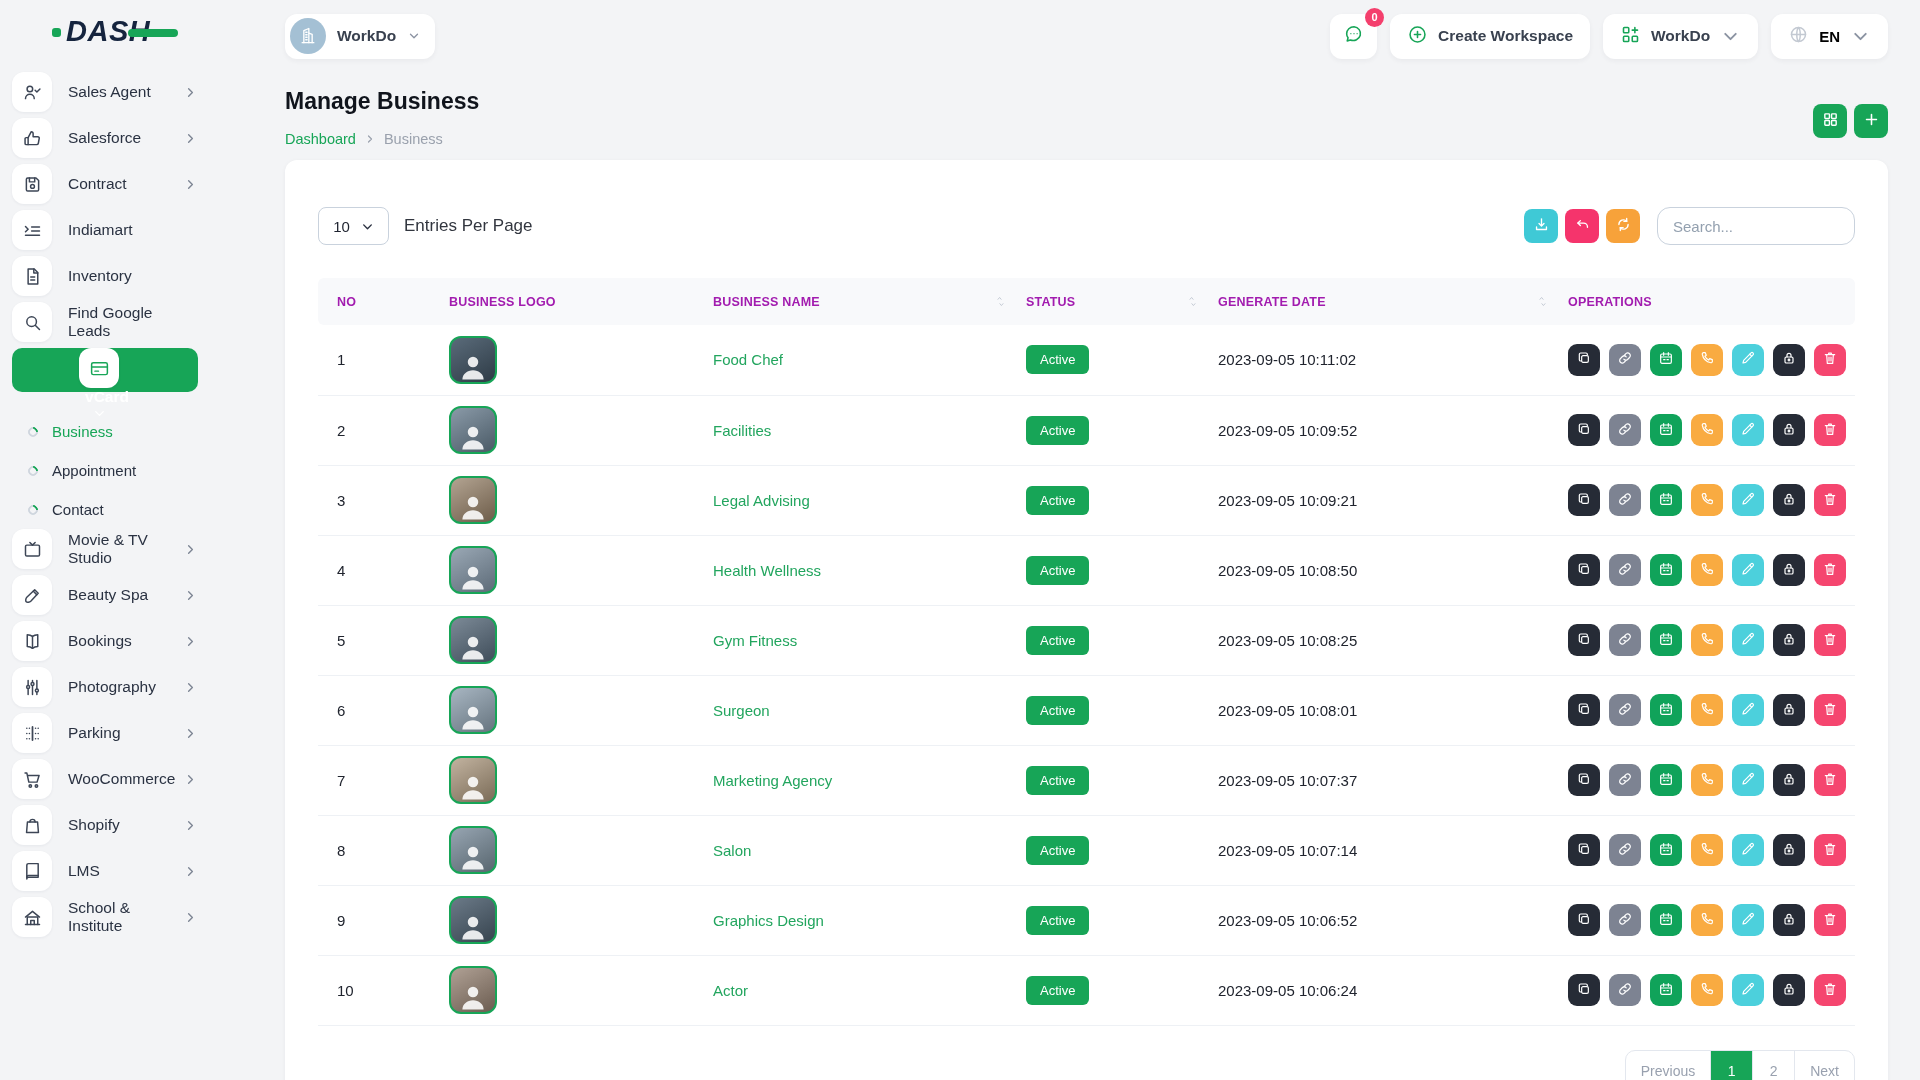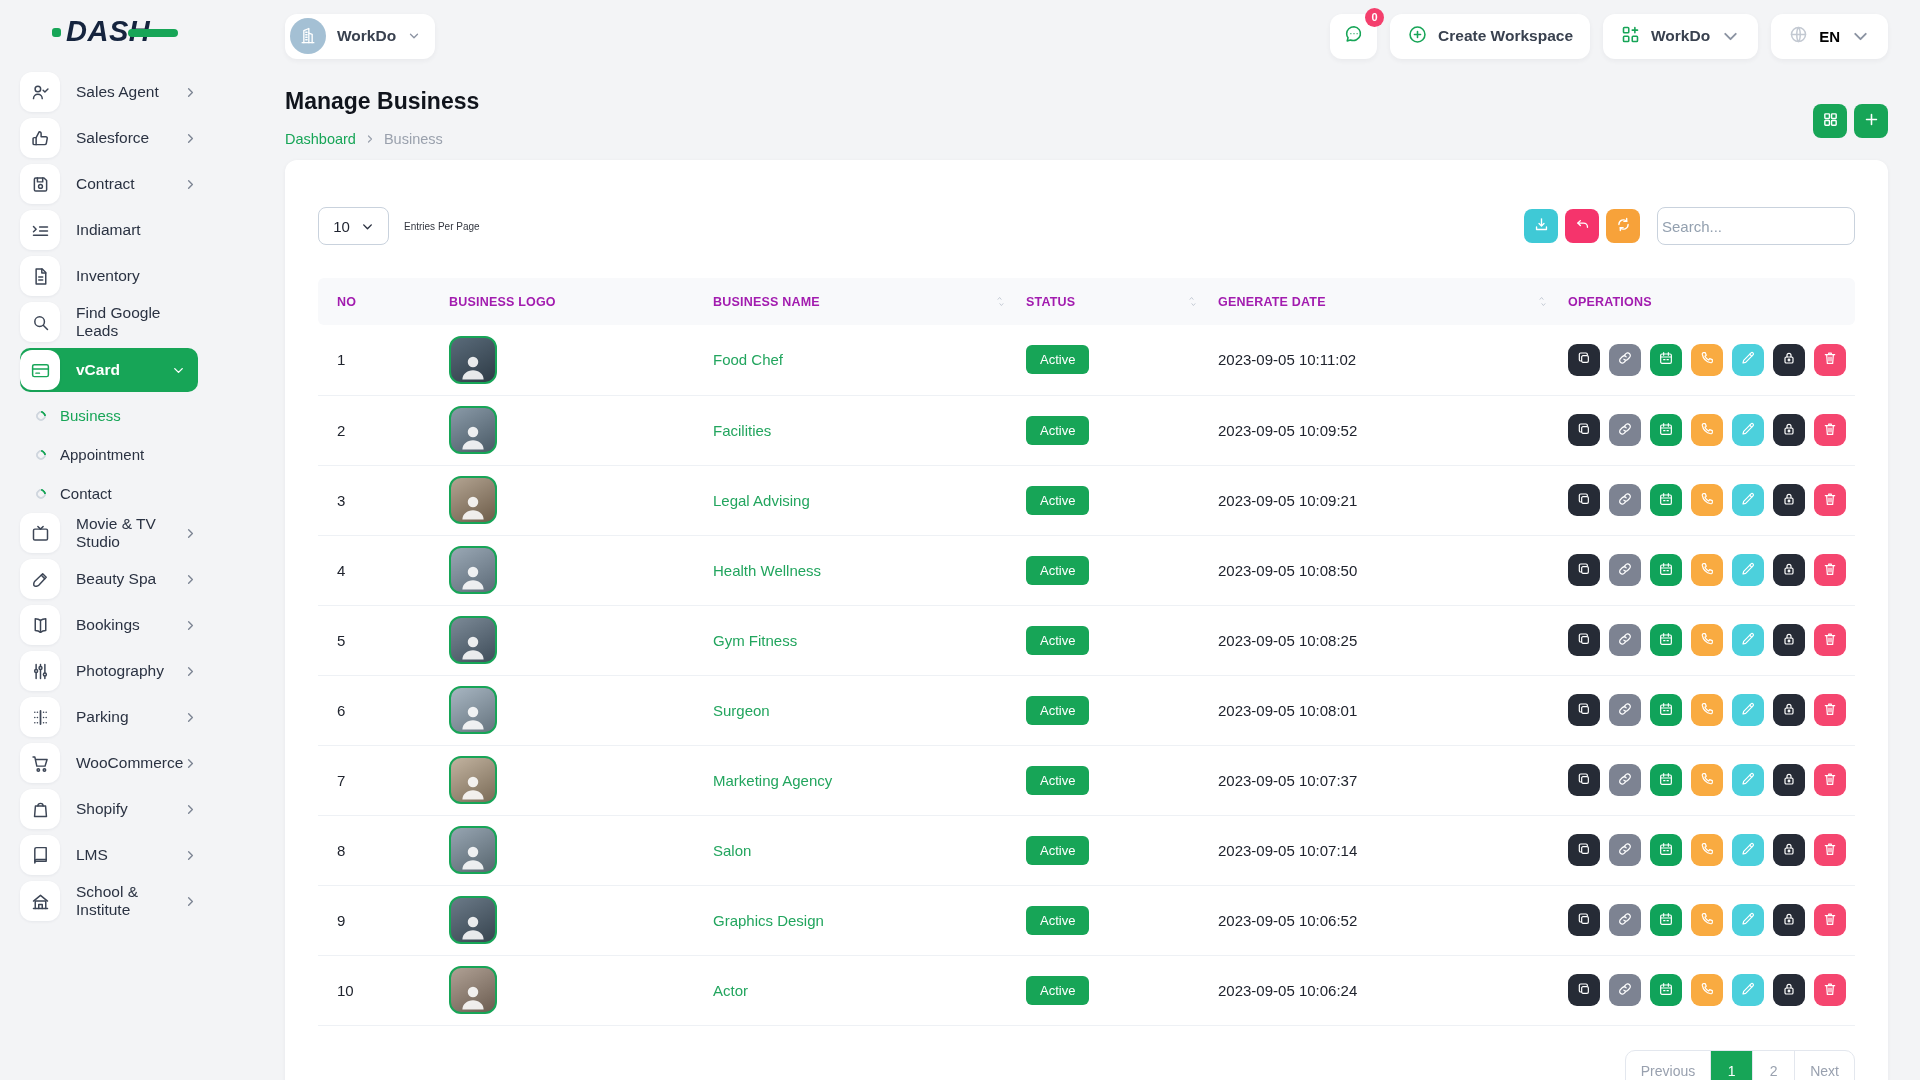--- a/index.html
+++ b/index.html
@@ -9,23 +9,23 @@
     background:#f3f4f6; color:#20242e; position:relative;
   }
 
   
   .sidebar { position:absolute; left:0; top:0; width:212px; height:1080px; overflow:hidden; }
   .logo-row { height:62px; display:flex; align-items:center; padding-left:66px; }
   .logo { position:relative; font-weight:800; font-style:italic; font-size:29px; color:#15243e; letter-spacing:0.5px; }
   .logo-dot { position:absolute; left:-14px; top:13px; width:9px; height:9px; border-radius:3px; background:#17a557; }
   .logo-dash { position:absolute; right:-28px; top:14px; width:50px; height:8px; border-radius:4px; background:#17a557; }
 
-  .menu { padding-top:10px;padding-left:8px; }
+  .menu { padding-top:10px; }
   .menu-item { display:flex; align-items:center; height:40px; margin:0 14px 6px 12px; border-radius:10px; cursor:pointer; }
-  .menu-item.active { background:#17a557; height:44px; margin-bottom:4px; padding-right:12px; }
+  .menu-item.active { background:#17a557; height:44px; margin-bottom:20px; padding-right:12px;flex-direction:column; }
   .icon-box { width:40px; height:40px; border-radius:12px; background:#fff; display:flex; align-items:center; justify-content:center;
               color:#3d4656; box-shadow:0 1px 3px rgba(25,35,60,.06); flex:none; }
   .menu-item.active .icon-box { color:#17a557; }
   .icon-box svg { width:21px; height:21px; }
   .mi-label { flex:1; margin-left:16px; font-size:15.5px; color:#2a3242; font-weight:500; }
   .menu-item.active .mi-label { color:#fff; font-weight:700; }
   .mi-chevron { color:#7d8594; display:flex; }
   .mi-chevron svg { width:15px; height:15px; }
   .menu-item.active .mi-chevron { color:#fff; }
 
@@ -72,26 +72,26 @@
   .pa-btn svg { width:17px; height:17px; }
 
   
   .card { margin:13px 32px 0 73px; background:#fff; border-radius:12px; padding:47px 33px 0; height:1000px;
           box-shadow:0 1px 4px rgba(20,30,60,.05); }
 
   .toolbar { display:flex; align-items:center; margin-bottom:33px; }
   .select-box { width:71px; height:38px; border:1px solid #c9d2dd; border-radius:8px; display:flex; align-items:center;
                 justify-content:center; gap:11px; font-size:15px; color:#1f2430; cursor:pointer; background:#fff; }
   .select-box svg { width:13px; height:13px; color:#2a3040; }
-  .entries-label { margin-left:15px; font-size:10px; color:#32363f; }
+  .entries-label { margin-left:15px; font-size:17px; color:#32363f; }
   .toolbar-right { margin-left:auto; display:flex; align-items:center; gap:7px; }
   .tb-btn { width:34px; height:34px; border-radius:8px; border:none; color:#fff; display:flex; align-items:center;
             justify-content:center; cursor:pointer; }
   .tb-btn svg { width:17px; height:17px; }
-  .search-input { width:198px; height:38px; border:1px solid #c9d2dd; border-radius:8px; padding:0 4px; font-size:15px;
+  .search-input { width:198px; height:38px; border:1px solid #c9d2dd; border-radius:13px; padding:0 15px; font-size:15px;
                   color:#333; margin-left:10px; outline:none; font-family:inherit; }
   .search-input::placeholder { color:#93a0af; }
 
   table { width:100%; border-collapse:collapse; table-layout:fixed; }
   thead th { background:#f8f9fb; height:47px; font-size:12.5px; font-weight:700; color:#a21caf; text-align:left;
              letter-spacing:.2px; }
   thead th:first-child { border-radius:6px 0 0 6px; padding-left:19px; }
   thead th:last-child { border-radius:0 6px 6px 0; }
   .th-inner { display:flex; align-items:center; justify-content:space-between; padding-right:16px; }
   .sort-icon { color:#c6ccd6; display:flex; } .sort-icon svg { width:15px; height:15px; }

